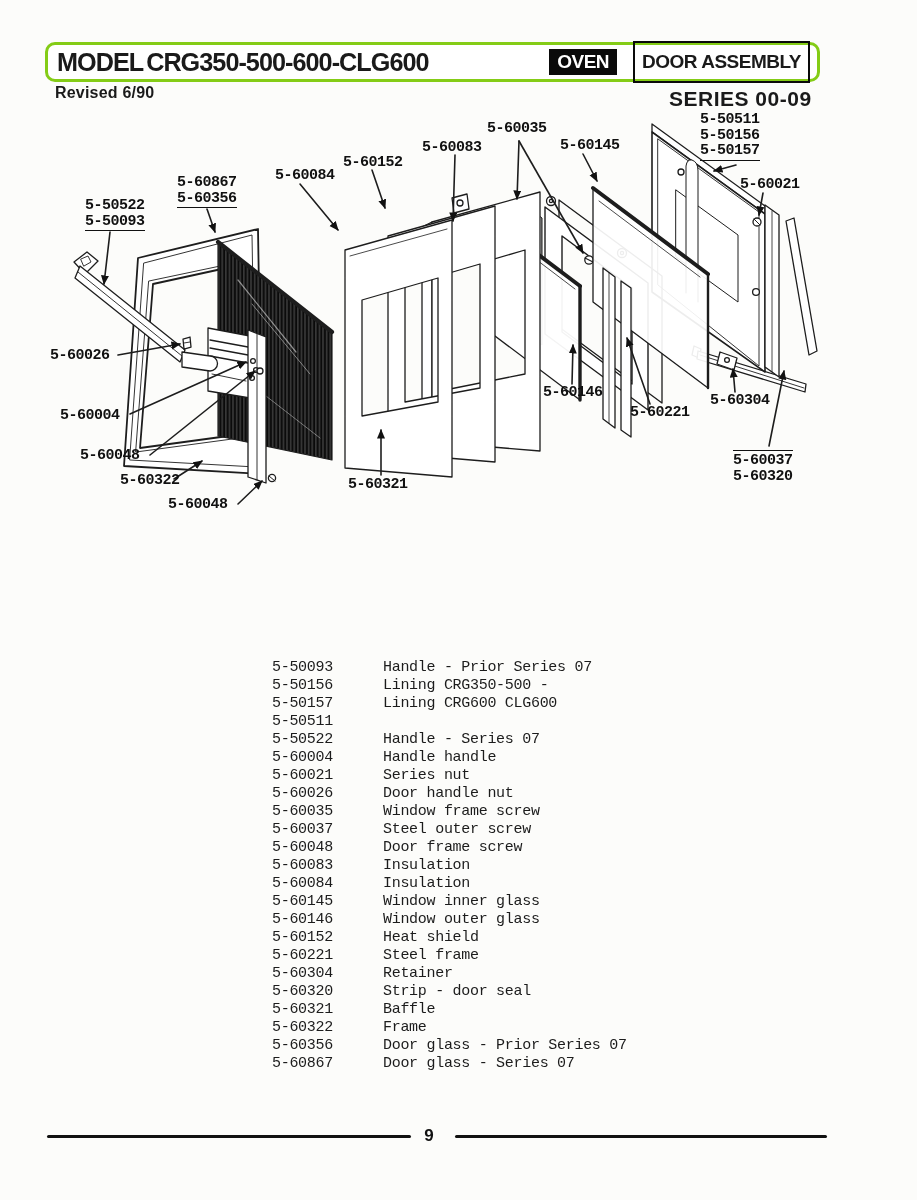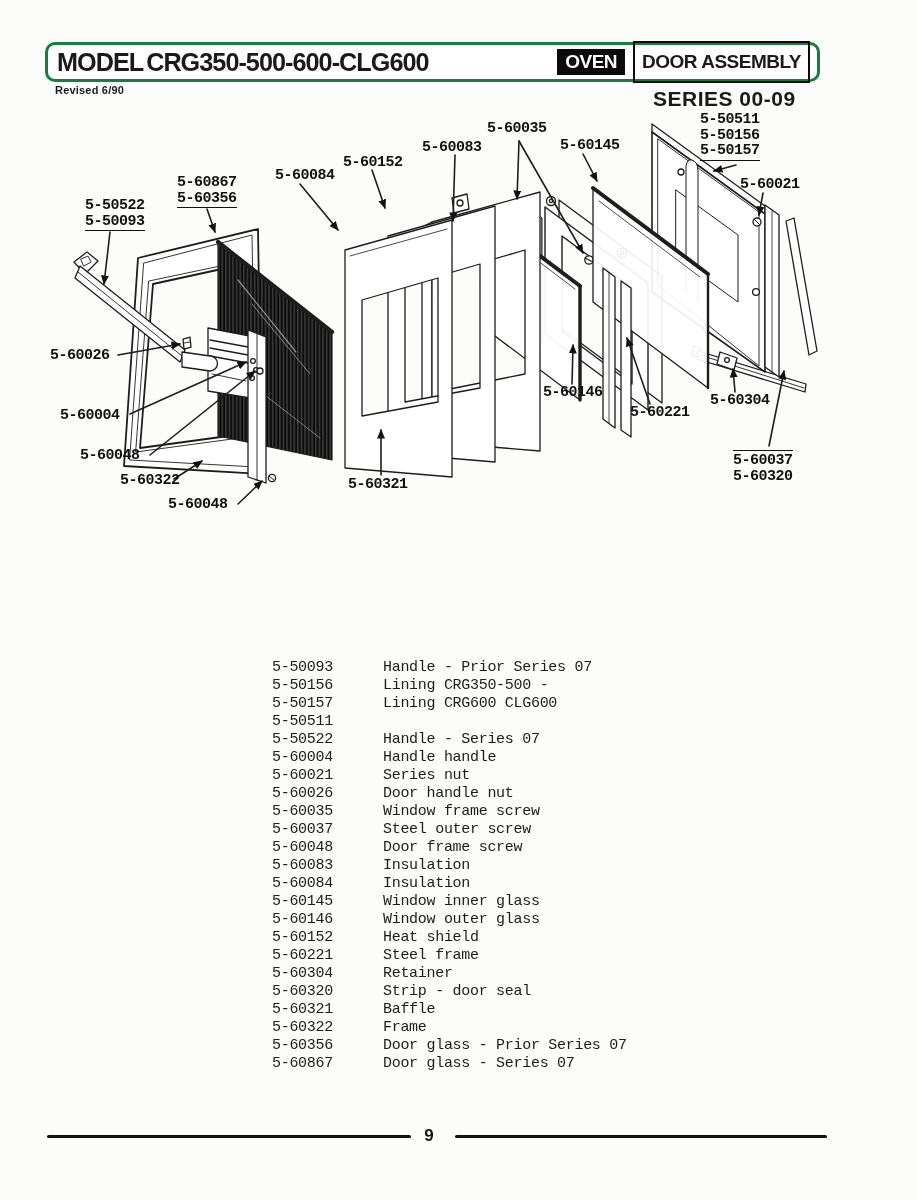--- a/index.html
+++ b/index.html
@@ -4,39 +4,39 @@
 <style>
   html,body{margin:0;padding:0;}
   body{
     width:917px;height:1200px;position:relative;overflow:hidden;
     background:#fcfcfa;color:#1a1a1a;
     font-family:"Liberation Sans",sans-serif;
   }
   
   .hdr-box{
     position:absolute;left:45px;top:42px;width:769px;height:34px;
-    border:3px solid #15803d;border-radius:10px;
+    border:3px solid #84cc16;border-radius:10px;
     display:flex;align-items:center;background:#fff;
   }
   .hdr-title{
     margin-left:9px;font-weight:700;font-size:26px;letter-spacing:-1px;
     white-space:nowrap;transform:scaleX(.97);transform-origin:left center;
     display:flex;gap:3px;
   }
-  .hdr-tags{margin-left:auto;margin-right:7px;display:flex;gap:8px;align-items:center;}
+  .hdr-tags{margin-left:auto;margin-right:7px;display:flex;gap:16px;align-items:center;}
   .tag-oven{
     background:#0a0a0a;color:#fff;font-weight:700;font-size:19px;
     padding:2px 8px;letter-spacing:-.5px;
   }
   .tag-door{
     border:2.5px solid #0a0a0a;font-weight:700;font-size:19px;
     padding:8px 7px;letter-spacing:-.5px;
   }
-  .revised{position:absolute;left:55px;top:84px;font-size:11px;font-weight:700;letter-spacing:.2px;}
-  .series{position:absolute;left:653px;top:87px;font-size:21px;font-weight:700;letter-spacing:.5px;}
+  .revised{position:absolute;left:55px;top:84px;font-size:16px;font-weight:700;letter-spacing:.2px;}
+  .series{position:absolute;left:669px;top:87px;font-size:21px;font-weight:700;letter-spacing:.5px;}
   
   #diagram{position:absolute;left:0;top:0;width:917px;height:1200px;}
   .callout{
     position:absolute;font-family:"Liberation Mono",monospace;
     font-weight:700;font-size:15px;line-height:15.5px;color:#111;
     white-space:pre;letter-spacing:-.5px;
   }
   .rule-below{border-bottom:1.8px solid #111;padding-bottom:1px;}
   .rule-above{border-top:1.8px solid #111;padding-top:2px;}
   

